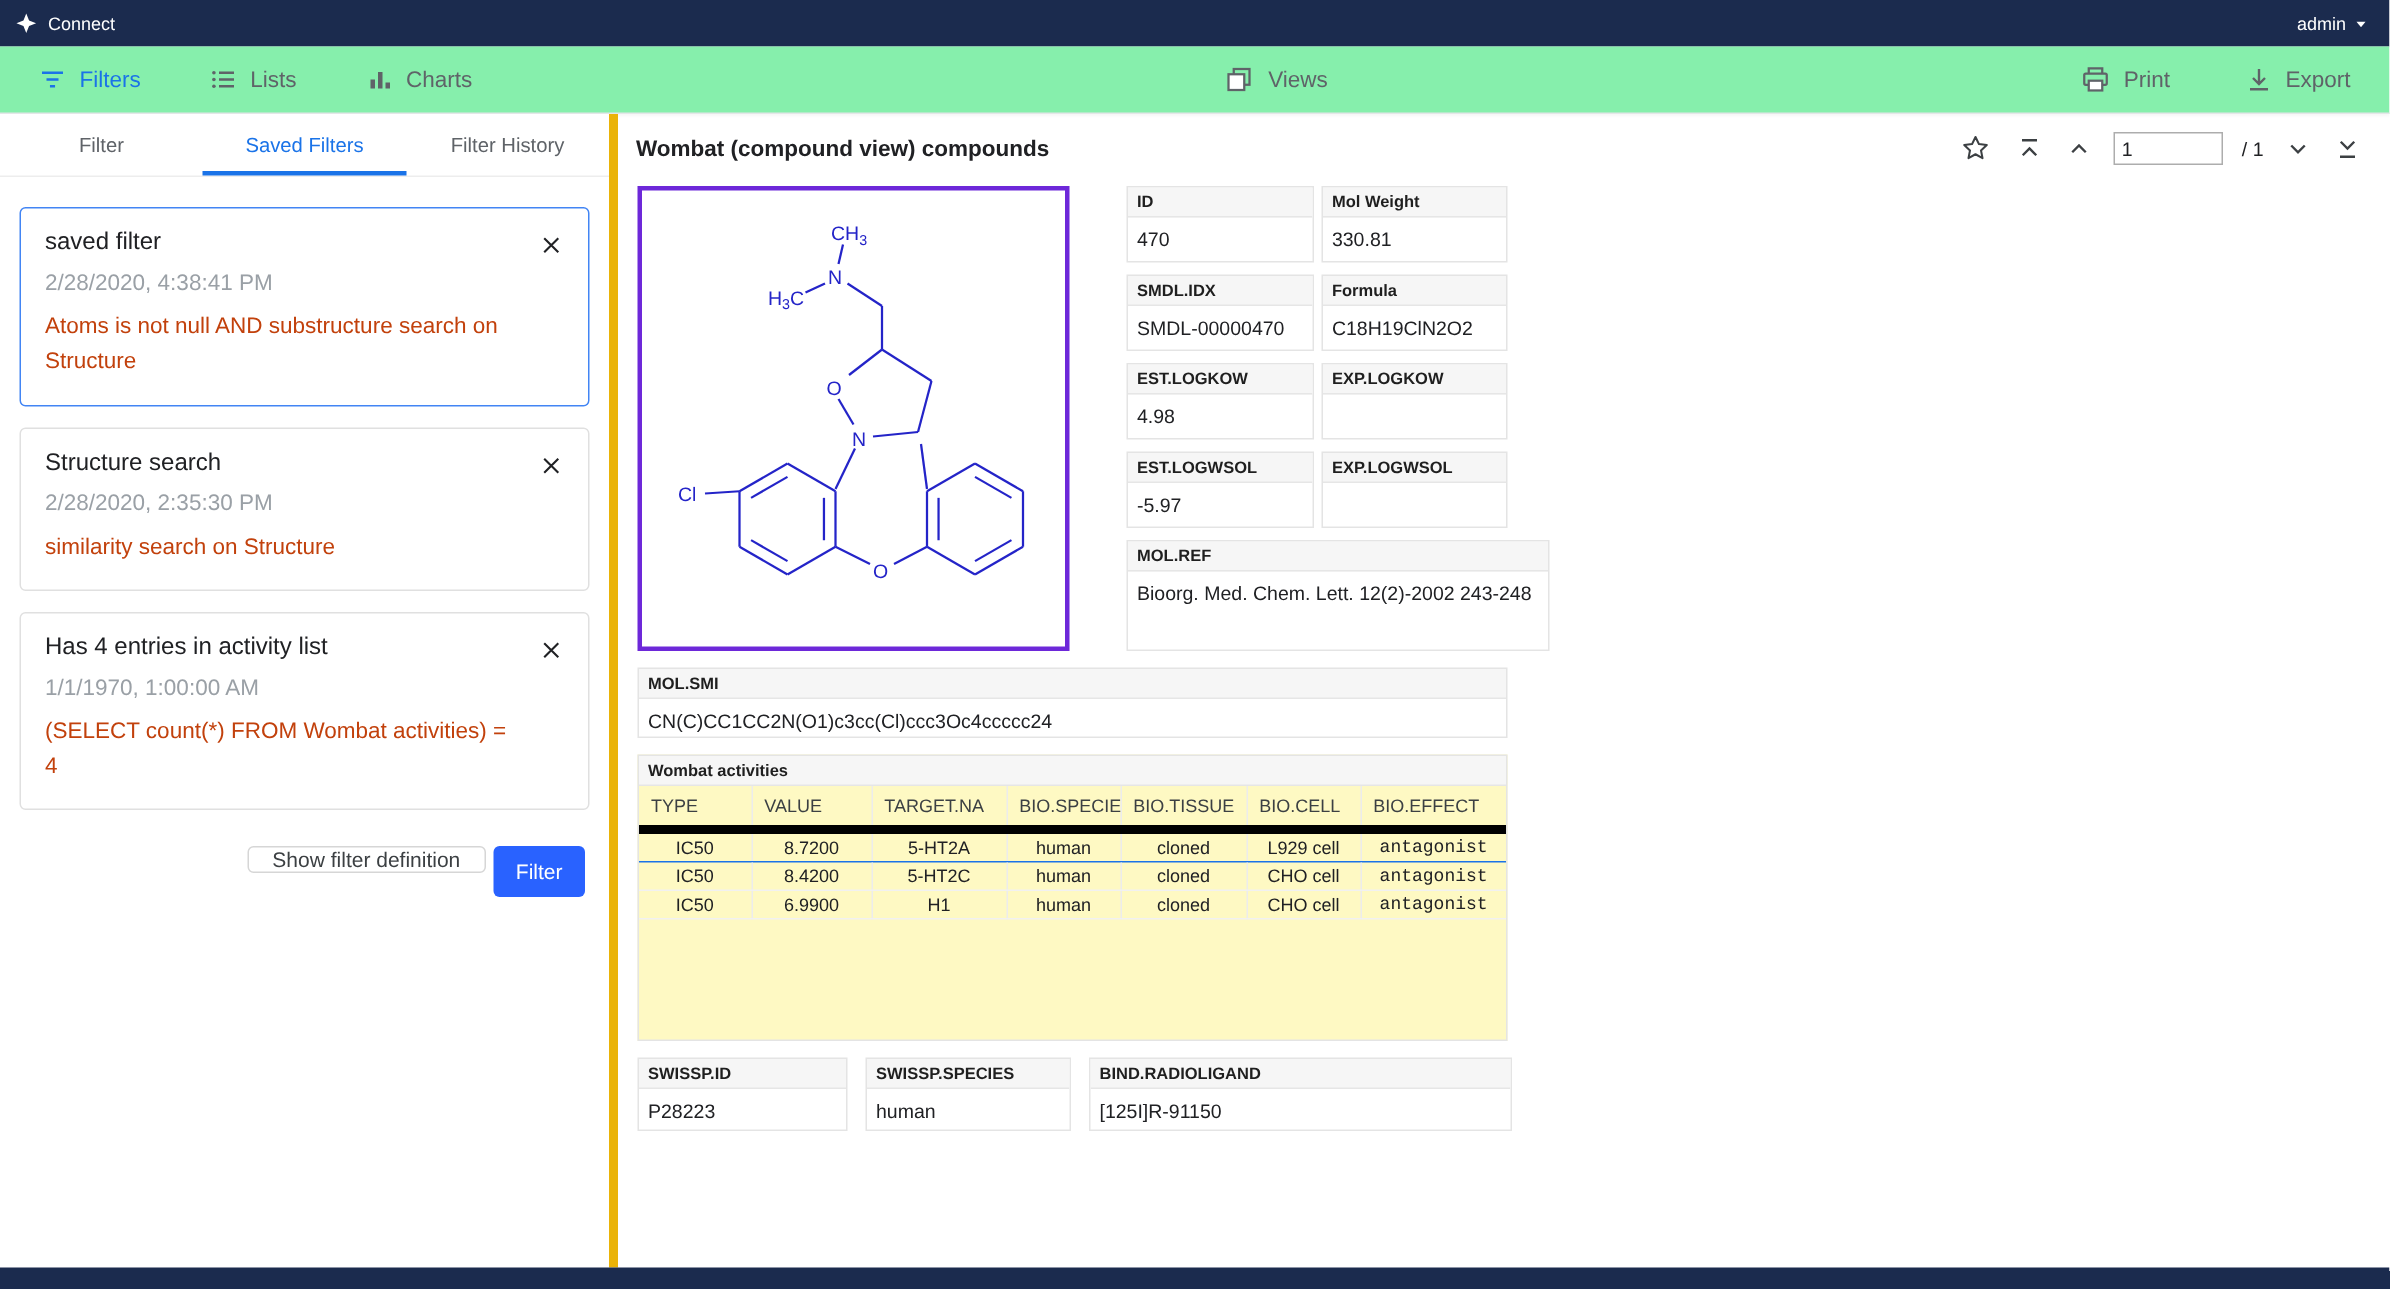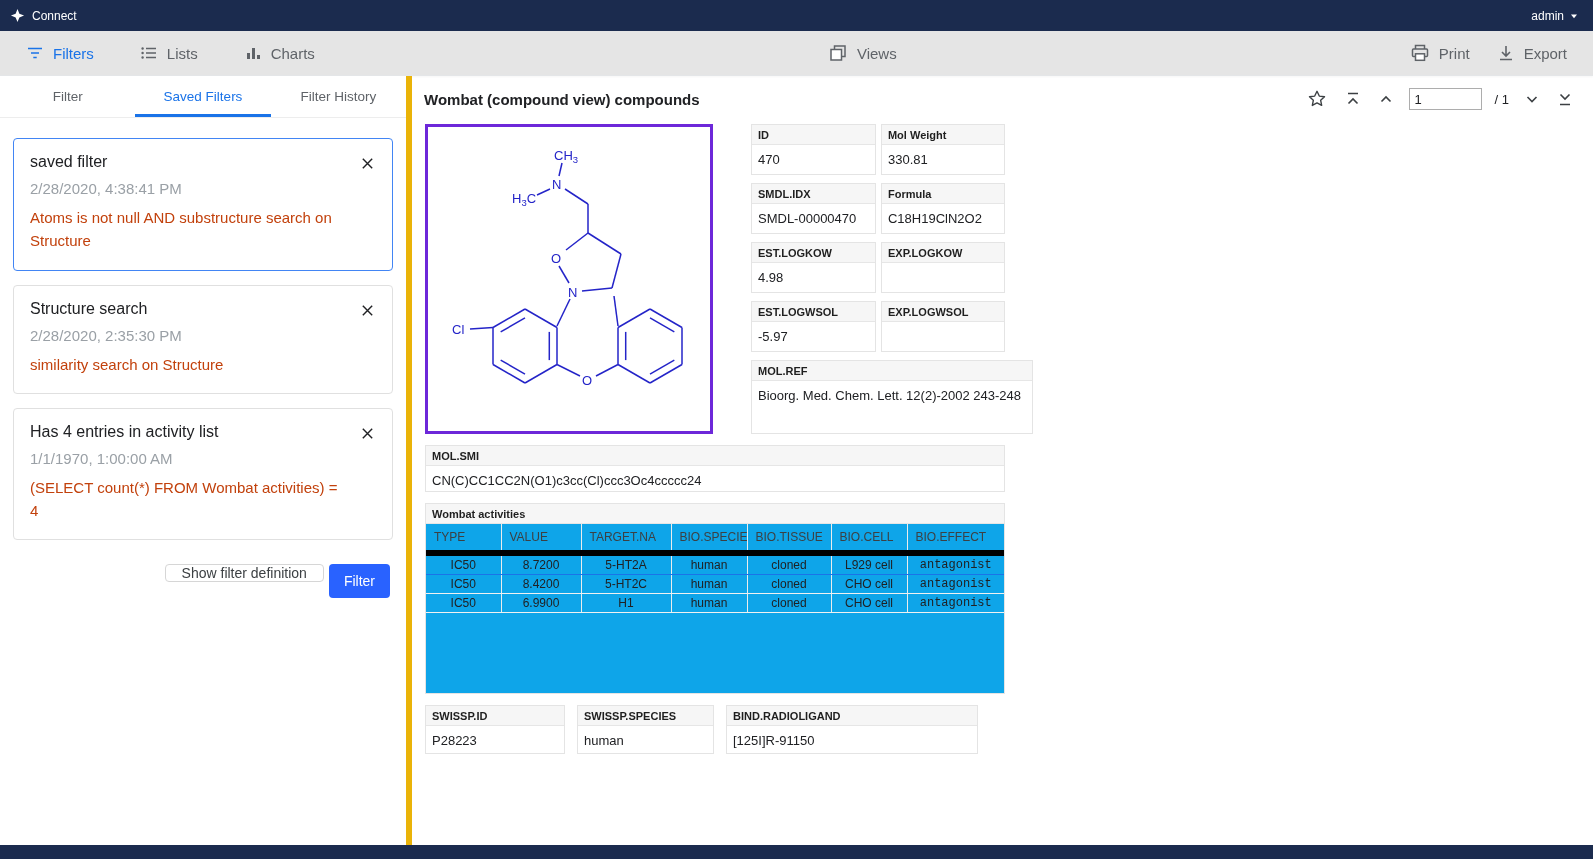--- a/index.html
+++ b/index.html
@@ -6,24 +6,24 @@
   html,body { width:1593px; height:859px; }
   body { font-family:"Liberation Sans", sans-serif; background:#fff; overflow:hidden; color:#202124; }
   .app { display:flex; flex-direction:column; height:859px; }
 
   
   .navbar { height:31px; background:#1b2b4e; color:#fff; display:flex; align-items:center; justify-content:space-between; padding:0 14px 0 10px; flex:0 0 auto; }
   .navbar-left { display:flex; align-items:center; gap:7px; font-size:12px; }
   .navbar-right { display:flex; align-items:center; gap:5px; font-size:12px; cursor:pointer; }
 
   
-  .toolbar { height:45px; background:#e5e5e5; border-bottom:1px solid #e4e6e8; box-shadow:0 1px 2px rgba(0,0,0,.04); display:flex; align-items:center; padding:0 26px; flex:0 0 auto; }
+  .toolbar { height:45px; background:#86efac; border-bottom:1px solid #e4e6e8; box-shadow:0 1px 2px rgba(0,0,0,.04); display:flex; align-items:center; padding:0 26px; flex:0 0 auto; }
   .toolbar-left { display:flex; align-items:center; gap:46px; }
   .toolbar-center { flex:1; display:flex; justify-content:center; }
-  .toolbar-right { display:flex; align-items:center; gap:27px; }
+  .toolbar-right { display:flex; align-items:center; gap:50px; }
   .tool-btn { display:flex; align-items:center; gap:9px; background:none; border:none; font-size:15px; color:#5f6368; cursor:pointer; font-family:inherit; }
   .tool-btn.active { color:#1a73e8; }
 
   
   .content { flex:1; display:flex; min-height:0; }
   .left-panel { width:412px; flex:0 0 412px; border-right:6px solid #eab308; display:flex; flex-direction:column; background:#fff; }
 
   .tabs { display:flex; height:42px; border-bottom:1px solid #ededed; flex:0 0 auto; }
   .tab { flex:1; display:flex; align-items:center; justify-content:center; font-size:13.5px; color:#5f6368; cursor:pointer; position:relative; }
   .tab.active { color:#1a73e8; }
@@ -59,24 +59,24 @@
   .fbox { border:1px solid #e4e4e4; background:#fff; overflow:hidden; }
   .flabel { background:#f6f6f6; border-bottom:1px solid #e6e6e6; font-size:11px; font-weight:bold; color:#1f1f1f; padding:0 6px; height:20px; line-height:20px; white-space:nowrap; overflow:hidden; }
   .fvalue { font-size:13px; color:#202124; padding:6px 6px; line-height:1.4; }
   .fbox.h51 { height:51px; }
   .fbox.h74 { height:74px; }
   .fbox.h47 { height:47px; }
   .fbox.h49 { height:49px; }
   .w139 { width:139px; } .w138 { width:138px; } .wfull { width:282px; }
   .smi-box { width:580px; margin-top:11px; }
   .bottom-row { display:flex; gap:12px; margin-top:11px; }
-  .w140b { width:140px; } .w137b { width:137px; } .w278b { width:252px; }
+  .w140b { width:140px; } .w137b { width:137px; } .w278b { width:282px; }
 
   
-  .act-box { width:580px; height:191px; margin-top:11px; border:1px solid #e4e4e4; background:#0ea5e9; display:flex; flex-direction:column; overflow:hidden; }
+  .act-box { width:580px; height:191px; margin-top:11px; border:1px solid #e4e4e4; background:#fef9c3; display:flex; flex-direction:column; overflow:hidden; }
   .act-table { width:100%; border-collapse:collapse; table-layout:fixed; font-size:12px; }
   .act-table th { font-weight:normal; color:#3c4043; text-align:left; padding:6px 8px; border-bottom:6px solid #000000; border-right:1px solid #ececec; white-space:nowrap; overflow:hidden; }
   .act-table th:last-child { border-right:none; }
   .act-table td { color:#202124; text-align:center; padding:2px 6px; height:19px; border-right:1px solid #ececec; border-bottom:1px solid #f1f1f1; white-space:nowrap; overflow:hidden; }
   .act-table td:last-child { border-right:none;font-family:Liberation Mono, monospace; }
   .act-table tr.selected td { border-top:1px solid #1a73e8; border-bottom:1px solid #1a73e8; }
   .act-table tr { cursor:pointer; }
 
   .footer-bar { height:14px; background:#1b2b4e; flex:0 0 auto; }
 

